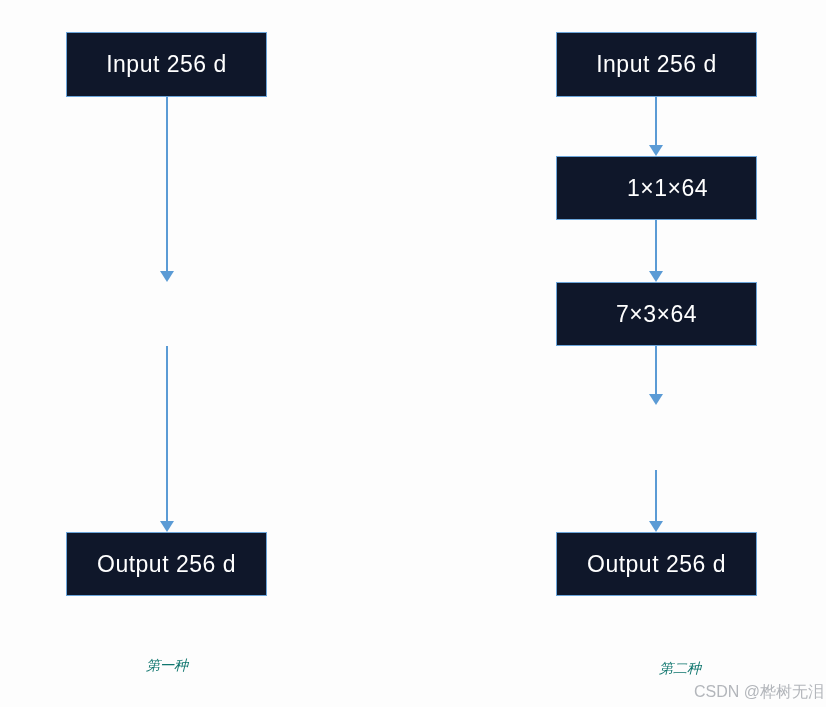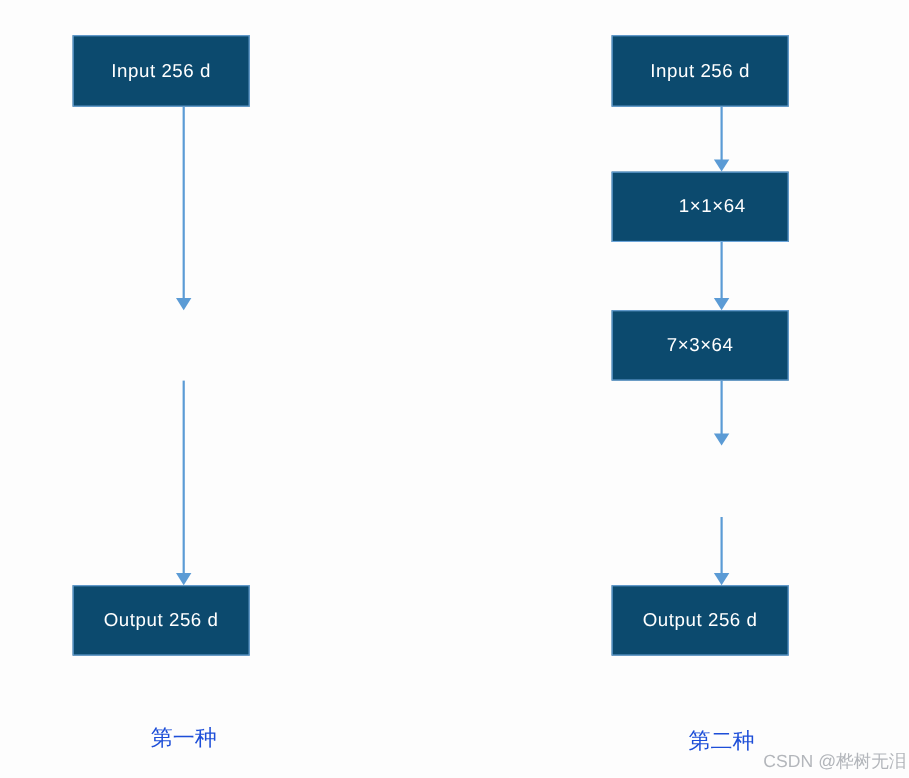--- a/index.html
+++ b/index.html
@@ -11,27 +11,27 @@
   .canvas {
     position: relative;
     width: 826px;
     height: 707px;
     background: #fdfdfd;
     overflow: hidden;
   }
   
   .box {
     position: absolute;
-    width: 161px;
+    width: 201px;
     height: 64px;
-    background: #0c4a6e;
+    background: #0f172a;
     border: 1px solid #6ba5da;
     box-sizing: border-box;
     color: #ffffff;
-    font-size: 17px;
+    font-size: 23px;
     display: flex;
     align-items: center;
     justify-content: center;
     letter-spacing: 0.5px;
   }
   .colL { left: 66px; }
   .colR { left: 556px; }
   .r1 { top: 32px; height: 65px; }
   .r2 { top: 156px; padding-left: 22px; }
   .r3 { top: 282px; }
@@ -68,26 +68,27 @@
   .aL1 { top: 97px;  height: 185px; }
   .aL2 { top: 346px; height: 186px; }
   .aR1 { top: 97px;  height: 59px; }
   .aR2 { top: 220px; height: 62px; }
   .aR3 { top: 346px; height: 59px; }
   .aR4 { top: 470px; height: 62px; }
   
   .col-label {
     position: absolute;
     transform: translateX(-50%);
-    font-size: 20px;
-    color: #1d4ed8;
+    font-size: 14px;
+    color: #0f766e;
     white-space: nowrap;
+    font-style: italic;
   }
   .labL { left: 167px; top: 657px; }
-  .labR { left: 656px; top: 660px; }
+  .labR { left: 680px; top: 660px; }
   
   .watermark {
     position: absolute;
     right: 2px;
     top: 682px;
     font-size: 16px;
     color: #b3b6bb;
     white-space: nowrap;
     margin-left: 23px;
   }

